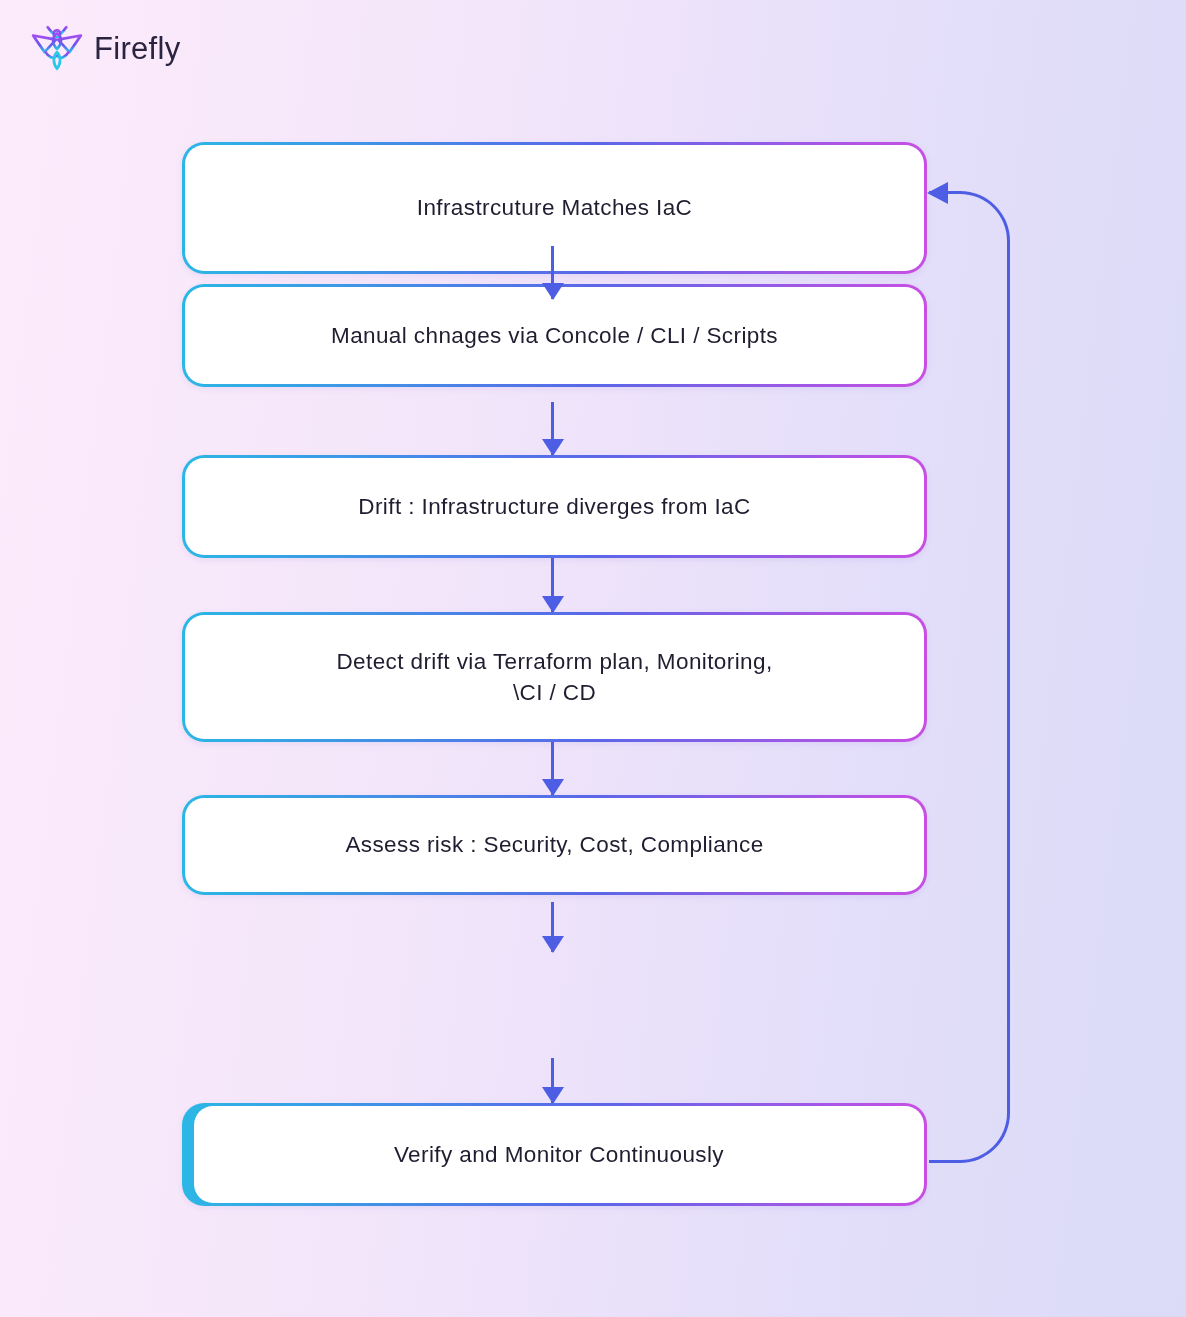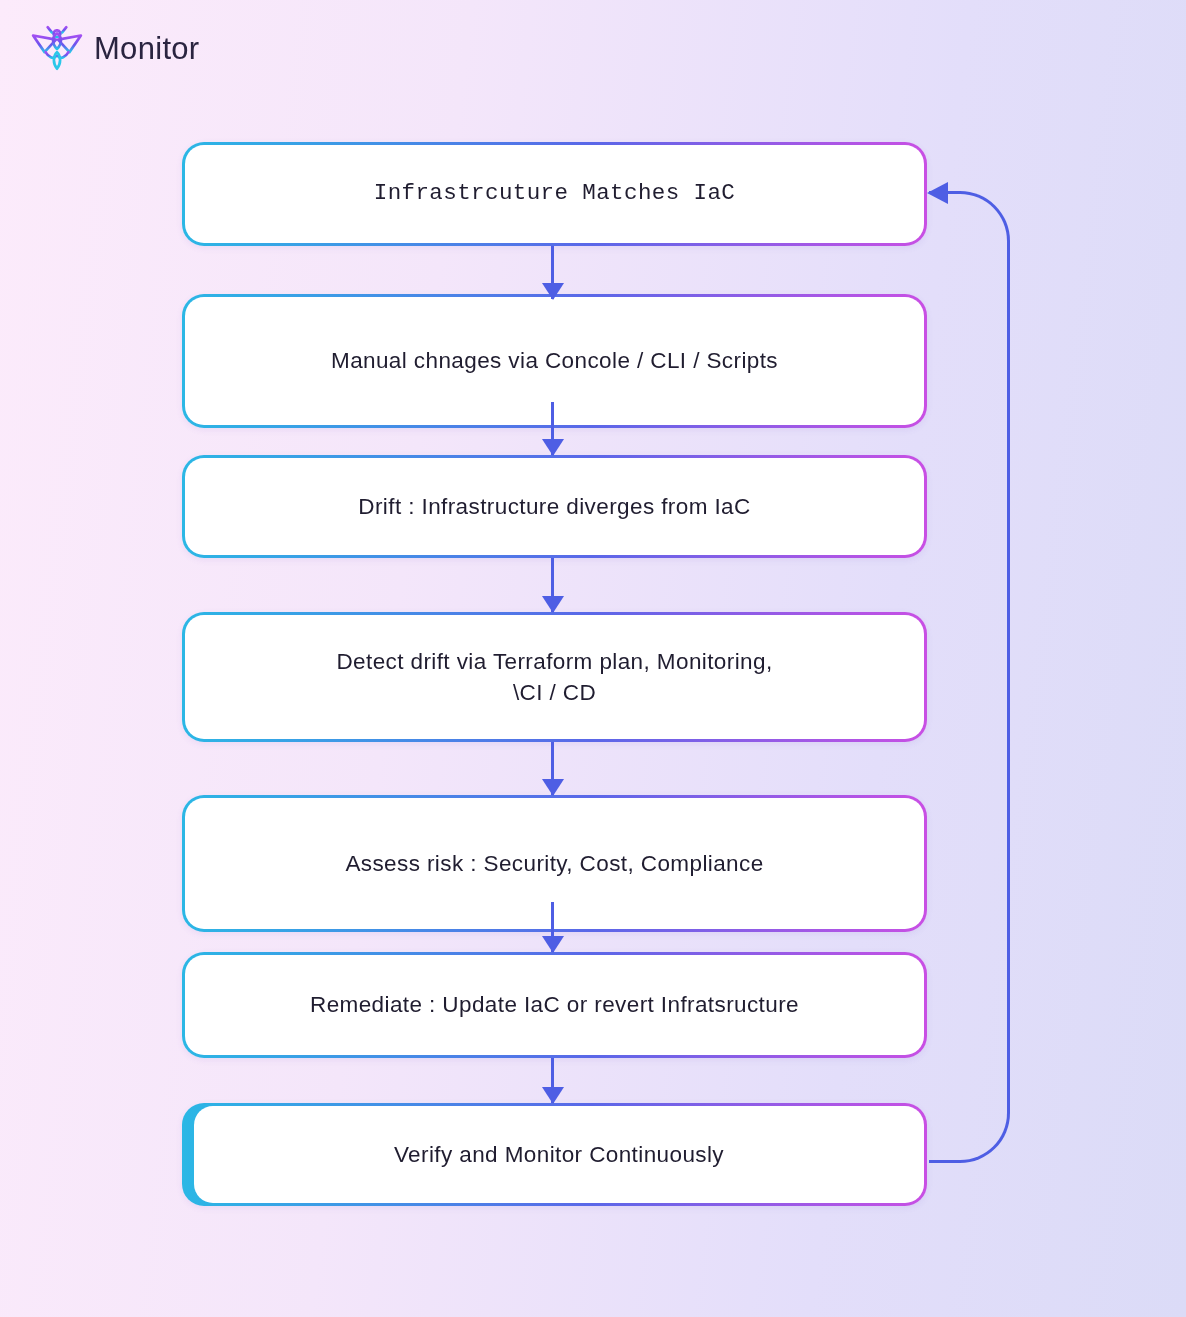--- a/index.html
+++ b/index.html
@@ -56,25 +56,25 @@
     padding: 0 30px;
   }
   .node-label {
     font-size: 22.5px;
     font-weight: 500;
     letter-spacing: 0.4px;
     line-height: 1.4;
     color: #201d30;
     white-space: pre-line;
   }
-  .n1 { top: 142px;  height: 104px; font-family: Liberation Mono, monospace; }
-  .n2 { top: 294px;  height: 134px; }
+  .n1 { top: 142px;  height: 132px; }
+  .n2 { top: 284px;  height: 103px; }
   .n3 { top: 455px;  height: 103px; }
   .n4 { top: 612px;  height: 130px; }
-  .n5 { top: 795px;  height: 137px; }
+  .n5 { top: 795px;  height: 100px; }
   .n6 { top: 952px;  height: 106px; }
   .n7 { top: 1103px; height: 103px; padding-left: 12px; }
 
   
   .vline {
     position: absolute;
     left: 551px;
     width: 3px;
     background: #4e5ee4;
   }
@@ -139,21 +139,21 @@
         <path d="M27 15 L49 11 L38 27 Z"></path>
 
         <path d="M26 9 C31 12 31 19 26 24 C21 19 21 12 26 9 Z"></path>
 
         <path d="M15 27 C18 32 22 34 25 31"></path>
         <path d="M37 27 C34 32 30 34 27 31"></path>
 
         <path d="M26 27 C30 31 30 38 26 43 C22 38 22 31 26 27 Z" stroke="#2bc7e9"></path>
       </g>
     </svg>
-    <span class="brand-name">Monitor</span>
+    <span class="brand-name">Firefly</span>
   </header>
 
   <div class="node n1">
     <div class="node-inner">
         <span class="node-label">Infrastrcuture Matches IaC</span>
       </div>
   </div>
   <div class="node n2">
     <div class="node-inner">
         <span class="node-label">Manual chnages via Concole / CLI / Scripts</span>
@@ -166,25 +166,20 @@
       </div>
   </div>
   <div class="node n3">
     <div class="node-inner">
         <span class="node-label">Drift : Infrastructure diverges from IaC</span>
       </div>
   </div>
   <div class="node n5">
     <div class="node-inner">
         <span class="node-label">Assess risk : Security, Cost, Compliance</span>
-      </div>
-  </div>
-  <div class="node n6">
-    <div class="node-inner">
-        <span class="node-label">Remediate : Update IaC or revert Infratsructure</span>
       </div>
   </div>
   <div class="node n7">
     <div class="node-inner">
         <span class="node-label">Verify and Monitor Continuously</span>
       </div>
   </div>
 
   <div class="vline a1"></div>
   <div class="vhead h1"></div>

